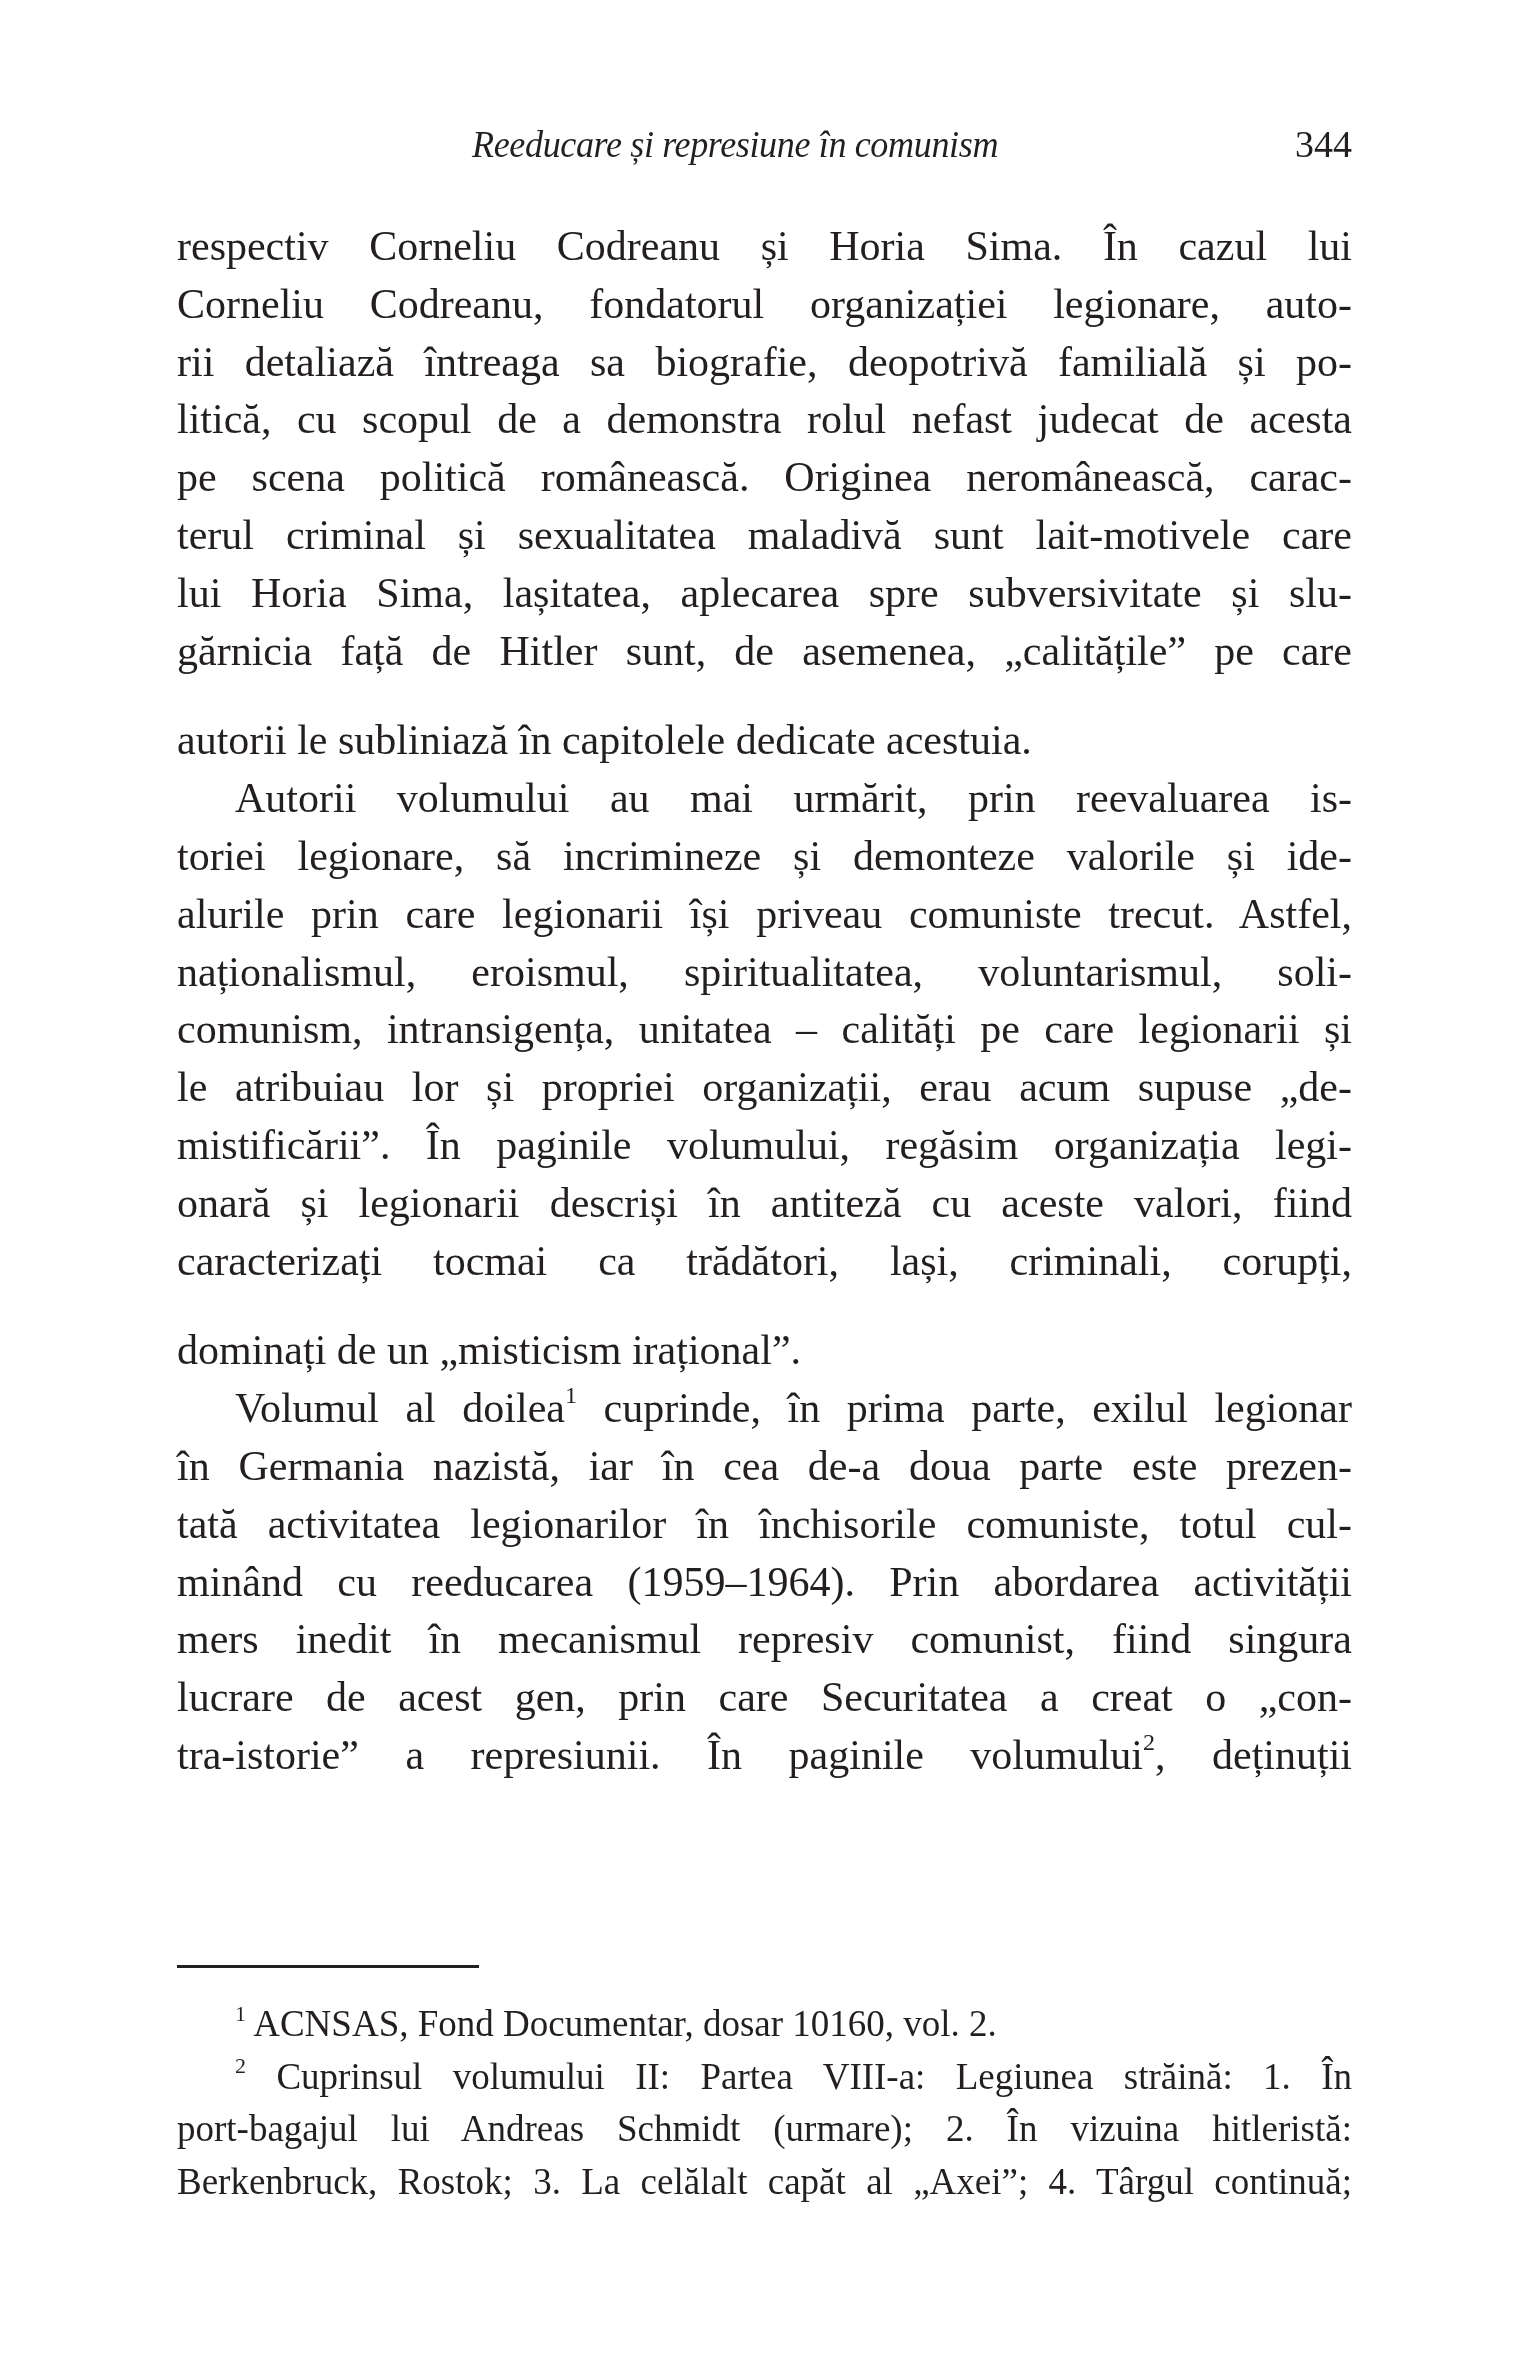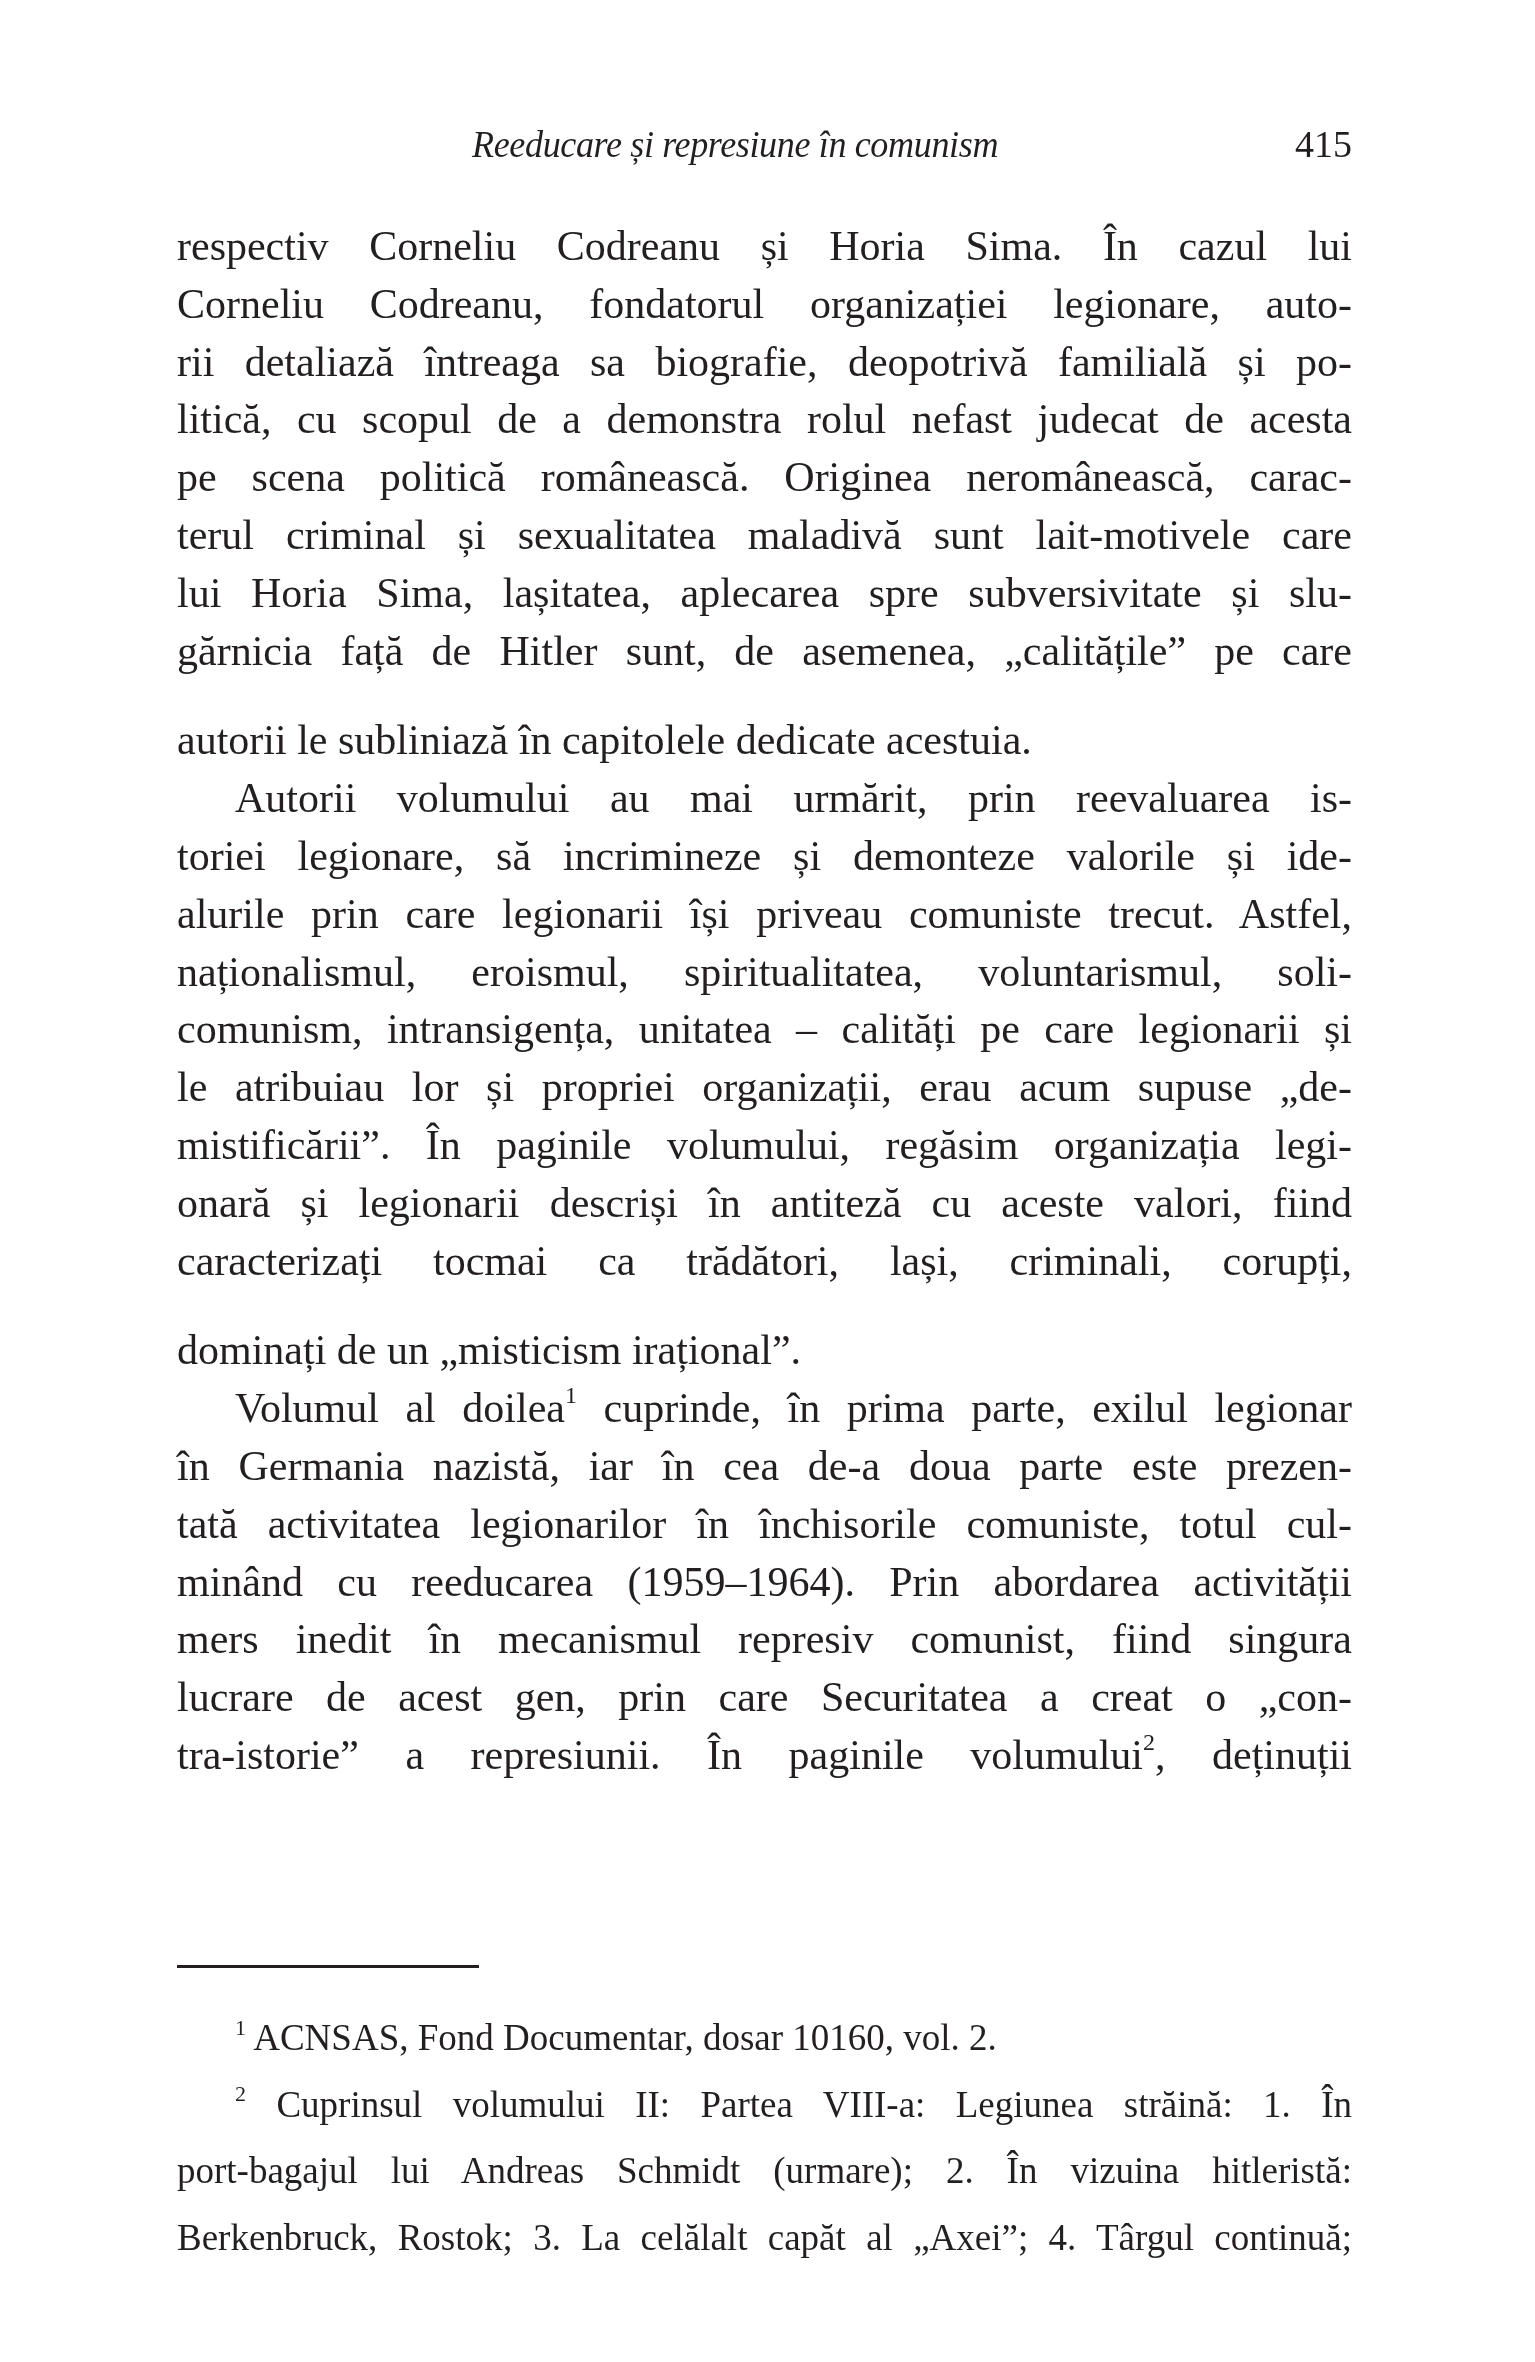--- a/index.html
+++ b/index.html
@@ -11,31 +11,31 @@
   .page-number { position: absolute; right: 0; top: 4px; font-size: 38px; }
   .body-text { position: absolute; top: 218px; left: 177px; width: 1175px; }
   .line { display: block; height: 57.8px; line-height: 57.8px; font-size: 42px; white-space: nowrap;
           text-align: justify; text-align-last: justify; }
   .line.last { text-align-last: left; margin-top: 32px; }
   .line.indent { padding-left: 58px; }
   sup { font-size: 24px; line-height: 0; position: relative; top: -4px; vertical-align: super; }
   .rule { position: absolute; left: 177px; top: 1965px; width: 302px; height: 3px; background: #231f20; }
   .footnotes { position: absolute; top: 1998px; left: 177px; width: 1175px; }
   .fline { display: block; height: 52.5px; line-height: 52.5px; font-size: 37px; white-space: nowrap;
-           text-align: justify; text-align-last: justify; margin-top: 14px; }
+           text-align: justify; text-align-last: justify; }
   .fline.last { text-align-last: left; }
   .fline.indent { padding-left: 58px; }
   .fline sup { font-size: 22px; top: -2px; }
 </style>
 </head>
 <body>
 
 <div class="header">
   <span class="running-title">Reeducare și represiune în comunism</span>
-  <span class="page-number">415</span>
+  <span class="page-number">344</span>
 </div>
 
 <div class="body-text">
 
   <span class="line">respectiv Corneliu Codreanu și Horia Sima. În cazul lui</span>
   <span class="line">Corneliu Codreanu, fondatorul organizației legionare, auto-</span>
   <span class="line">rii detaliază întreaga sa biografie, deopotrivă familială și po-</span>
   <span class="line">litică, cu scopul de a demonstra rolul nefast judecat de acesta</span>
   <span class="line">pe scena politică românească. Originea neromânească, carac-</span>
   <span class="line">terul criminal și sexualitatea maladivă sunt lait-motivele care</span>

